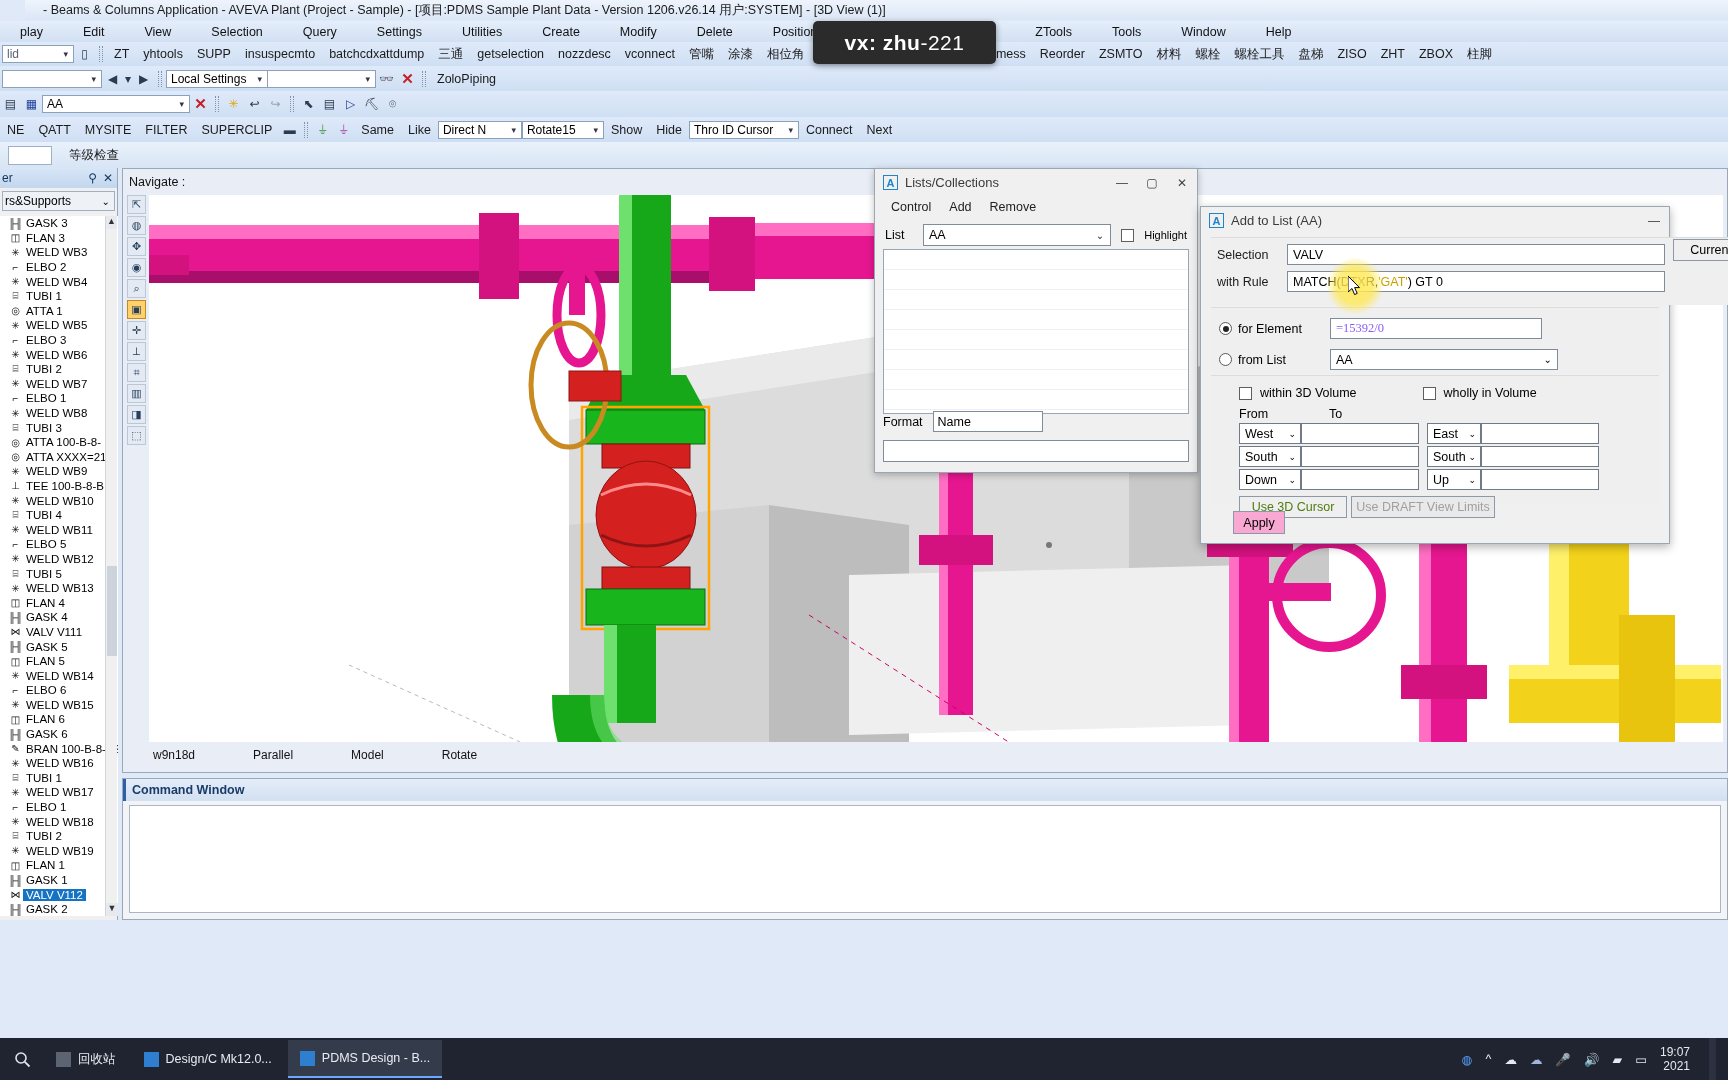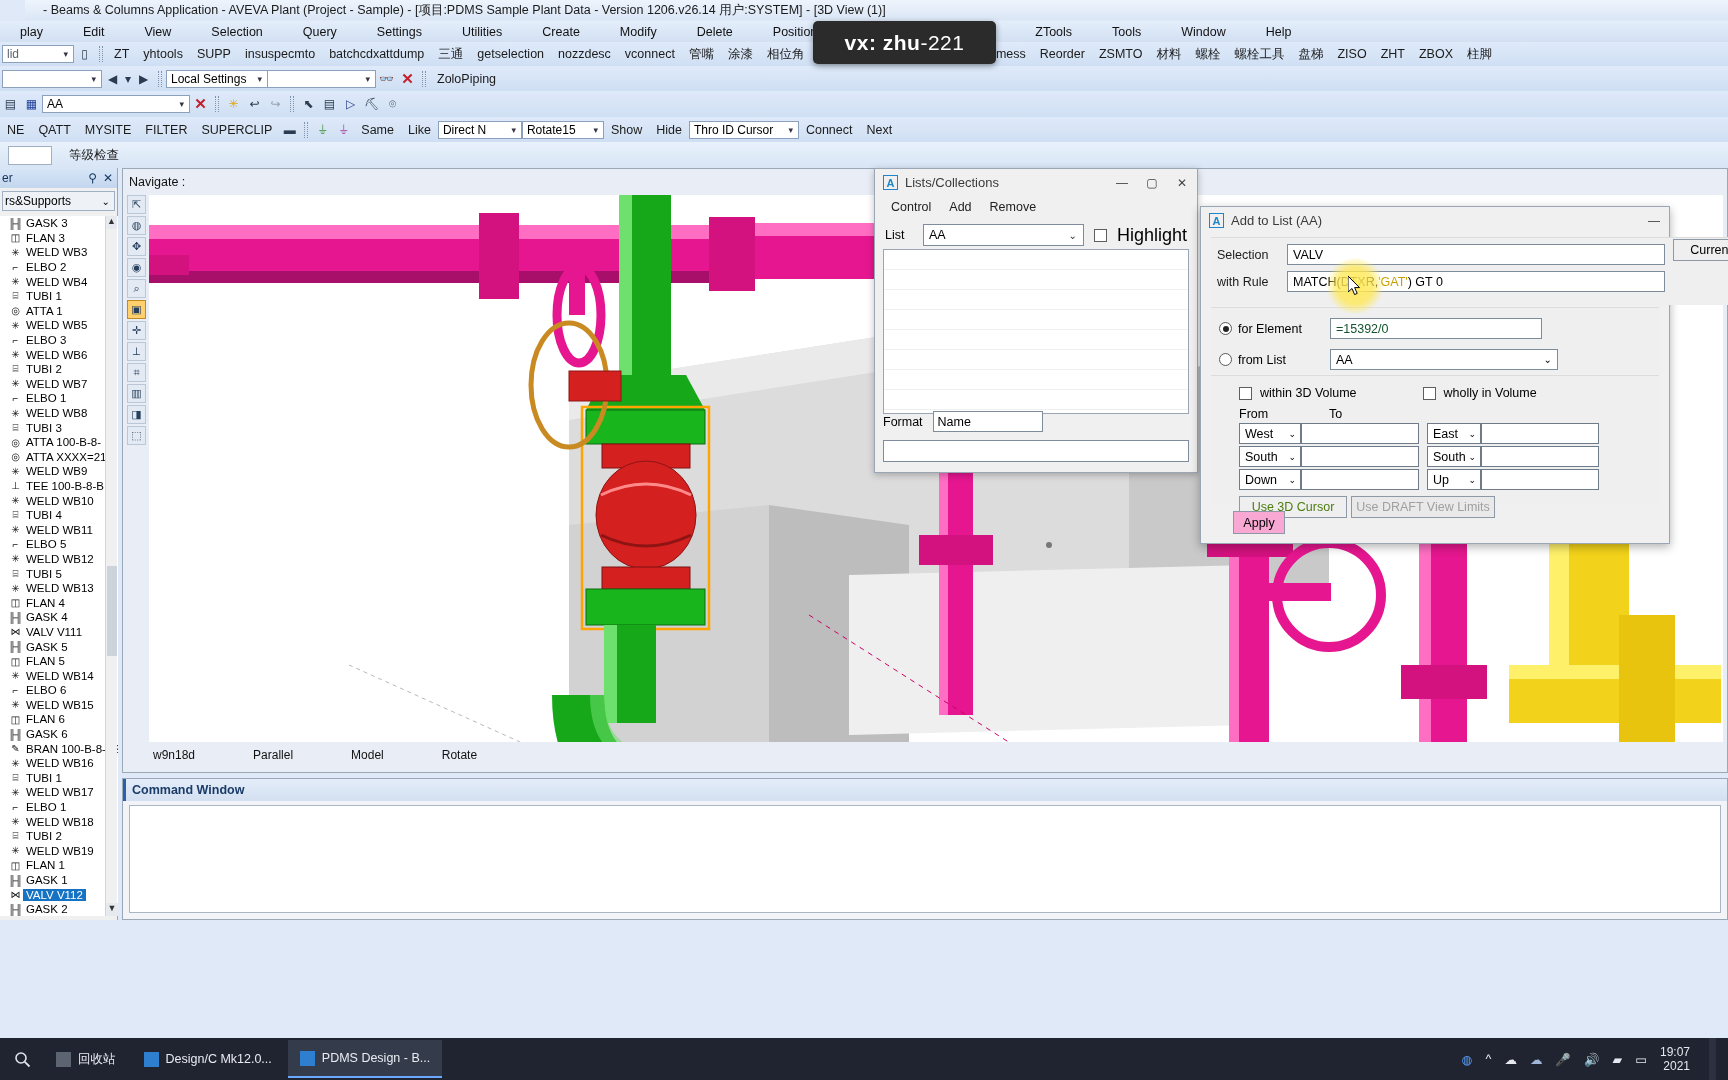--- a/index.html
+++ b/index.html
@@ -691,21 +691,21 @@
         <span>Add</span>
         <span>Remove</span>
       </div>
     <div class="listrow">
       <span class="lbl">List</span>
       <span class="selbox">
         <span>AA</span>
         <span class="ar">⌄</span>
       </span>
       <span class="chk"></span>
-      <span style="font-size:18px;">Highlight</span>
+      <span style="font-size:11px;">Highlight</span>
     </div>
     <div class="listbody" id="listbody">
         <div class="ln"></div>
         <div class="ln"></div>
         <div class="ln"></div>
         <div class="ln"></div>
         <div class="ln"></div>
         <div class="ln"></div>
         <div class="ln"></div>
         <div class="ln"></div>
@@ -743,21 +743,21 @@
       </div>
     </div>
 
     <div style="position:absolute;left:10px;top:100px;right:10px;height:66px;background:#efefef;border-top:1px solid #dcdcdc;">
       <div class="radrow">
         <span class="rad">
             <i></i>
           </span>
         <span class="rlbl">for Element</span>
         <span class="ftxt" style="width:212px;">
-          <span style="color:#14532d;">=15392/0</span>
+          <span style="color:#8b5cf6;font-family:Liberation Serif, serif;">=15392/0</span>
         </span>
       </div>
       <div class="radrow">
         <span class="rad"></span>
         <span class="rlbl">from List</span>
         <span class="ftxt" style="width:228px;">
           <span>AA</span>
           <span style="margin-left:auto;padding-right:5px;font-size:10px;">⌄</span>
         </span>
       </div>

